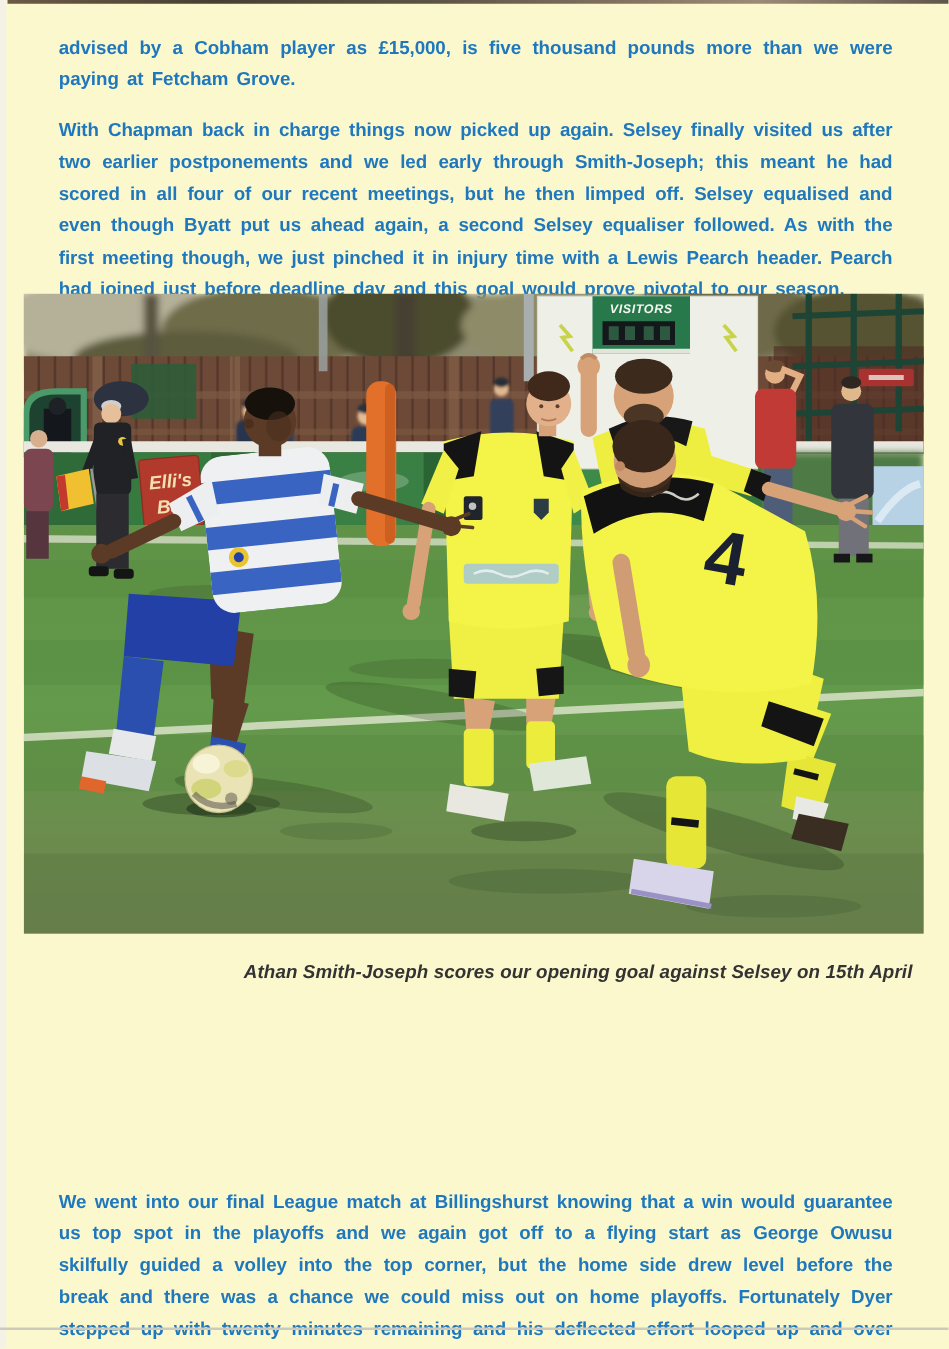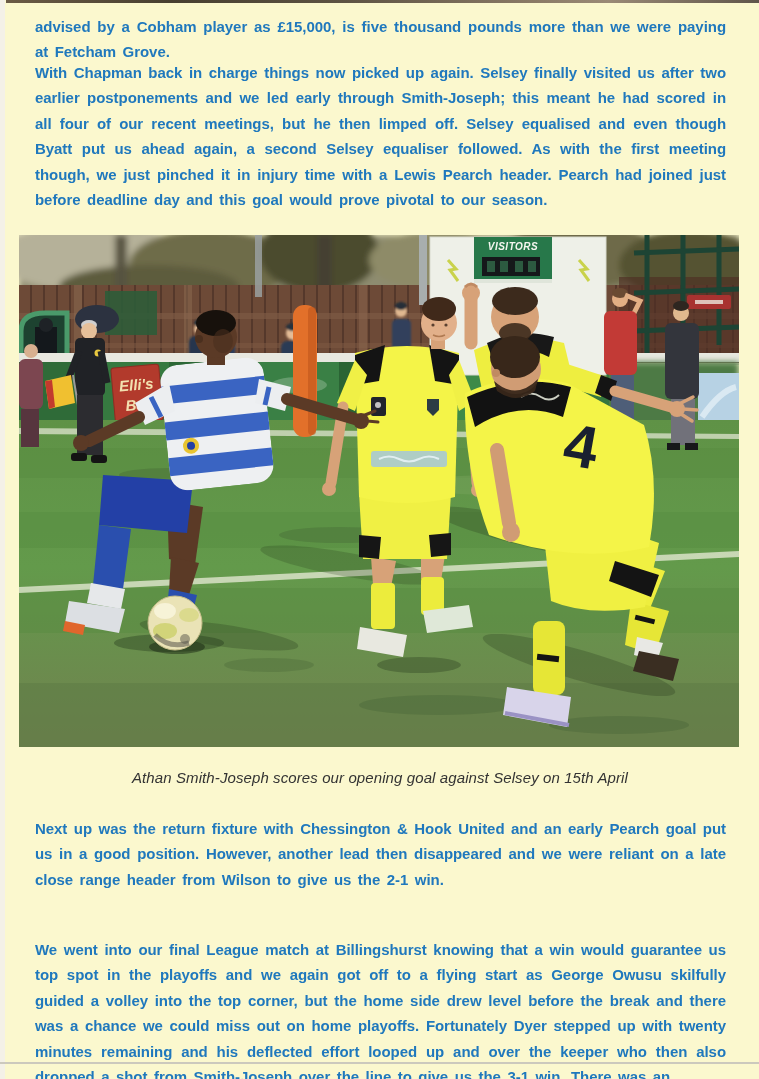--- a/index.html
+++ b/index.html
@@ -1,28 +1,28 @@
 <!DOCTYPE html>
 <html><head>
 <meta charset="utf-8">
 <style>
   html,body{margin:0;padding:0;background:#fbf8ce;}
   .page{position:relative;width:759px;height:1079px;background:#fbf8ce;overflow:hidden;
         font-family:"Liberation Sans",sans-serif;}
   .left-edge{position:absolute;left:0;top:0;width:5px;height:100%;background:#f4f1e7;}
   .top-strip{position:absolute;top:0;left:6px;right:0;height:3px;
              background:linear-gradient(90deg,#6b5b45,#473f30 22%,#5d5343 45%,#8a7a66 70%,#9a8a76 80%,#5f554a);}
-  .body-text{position:absolute;left:31px;right:29px;margin:4px;color:#1f78bd;
+  .body-text{position:absolute;left:31px;right:29px;margin:16px;color:#1f78bd;
              font-size:15px;font-weight:700;line-height:25.4px;text-align:justify;
              word-spacing:2.4px;letter-spacing:-0.05px;}
-  .p1{top:10px}.p2{top:56px}.p3{top:812px}.p4{top:933px}
+  .p1{top:10px}.p2{top:76px}.p3{top:812px}.p4{top:933px}
   .photo{position:absolute;left:19px;top:235px;width:720px;height:512px;margin:0;padding:0;}
   .photo svg{display:block;}
-  .caption{position:absolute;top:769px;left:30px;right:29px;text-align:center;color:#333;
-           font-style:italic;font-weight:400;font-size:15px;letter-spacing:.1px;}
+  .caption{position:absolute;top:769px;left:30px;right:29px;text-align:right;color:#333;
+           font-style:italic;font-weight:700;font-size:15px;letter-spacing:.1px;}
   .page-break-line{position:absolute;top:1062px;left:0;width:100%;height:2px;background:#ccc9bd;}
 </style>
 </head>
 <body>
 
 <div class="page">
   <div class="left-edge"></div>
   <div class="top-strip"></div>
 
   <p class="body-text p1">advised by a Cobham player as £15,000, is five thousand pounds more than we were paying at Fetcham Grove.</p>
@@ -340,17 +340,16 @@
         <ellipse cx="170" cy="380" rx="10" ry="7" fill="#d4d67c" opacity=".7"></ellipse>
         <path d="M136,400 q14,14 34,8" stroke="#55544a" stroke-width="5" fill="none" opacity=".55"></path>
         <circle cx="166" cy="404" r="5" fill="#55544a" opacity=".5"></circle>
         <ellipse cx="146" cy="376" rx="11" ry="8" fill="#f8f4da" opacity=".9"></ellipse>
       </g>
     </svg>
   </figure>
 
   <div class="caption">Athan Smith-Joseph scores our opening goal against Selsey on 15th April</div>
 
-  <p class="body-text p3">Next up was the return fixture with Chessington &amp; Hook United and an early Pearch goal put us in a good position. However, another lead then disappeared and we were reliant on a late close range header from Wilson to give us the 2-1 win.</p>
   <p class="body-text p4">We went into our final League match at Billingshurst knowing that a win would guarantee us top spot in the playoffs and we again got off to a flying start as George Owusu skilfully guided a volley into the top corner, but the home side drew level before the break and there was a chance we could miss out on home playoffs. Fortunately Dyer stepped up with twenty minutes remaining and his deflected effort looped up and over the keeper who then also dropped a shot from Smith-Joseph over the line to give us the 3-1 win. There was an</p>
 
   <div class="page-break-line"></div>
 </div>
 
 </body></html>

